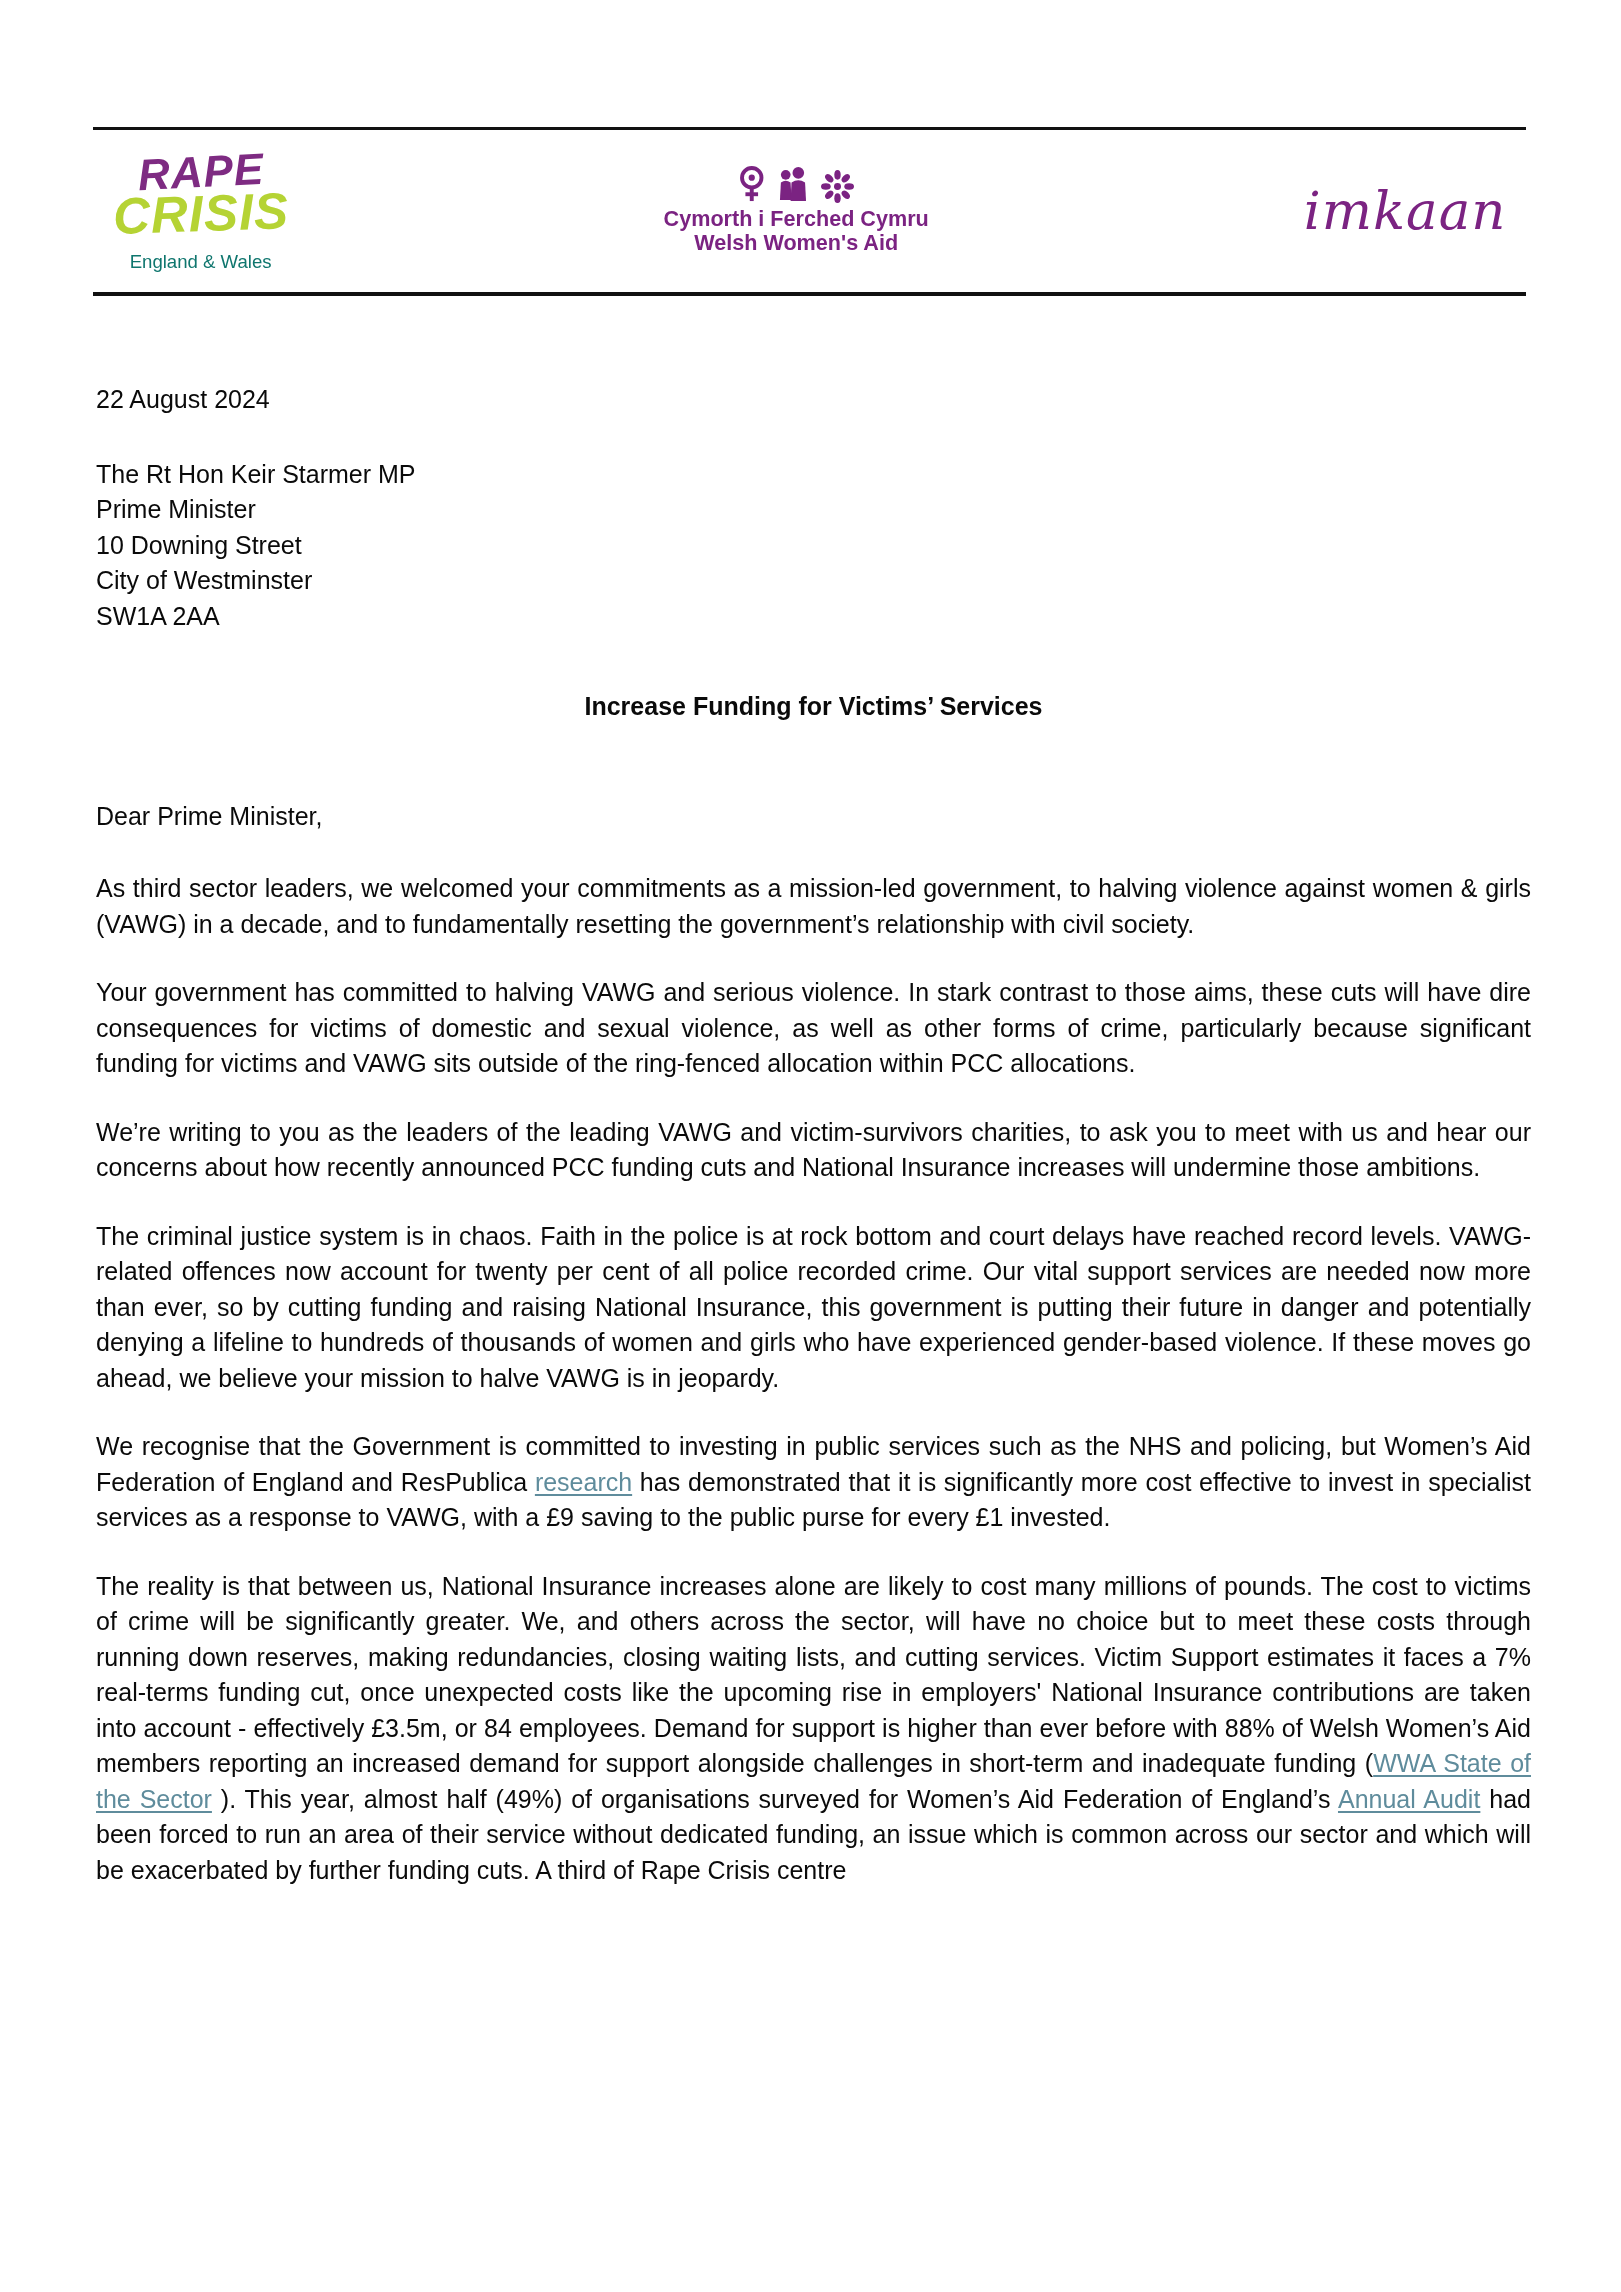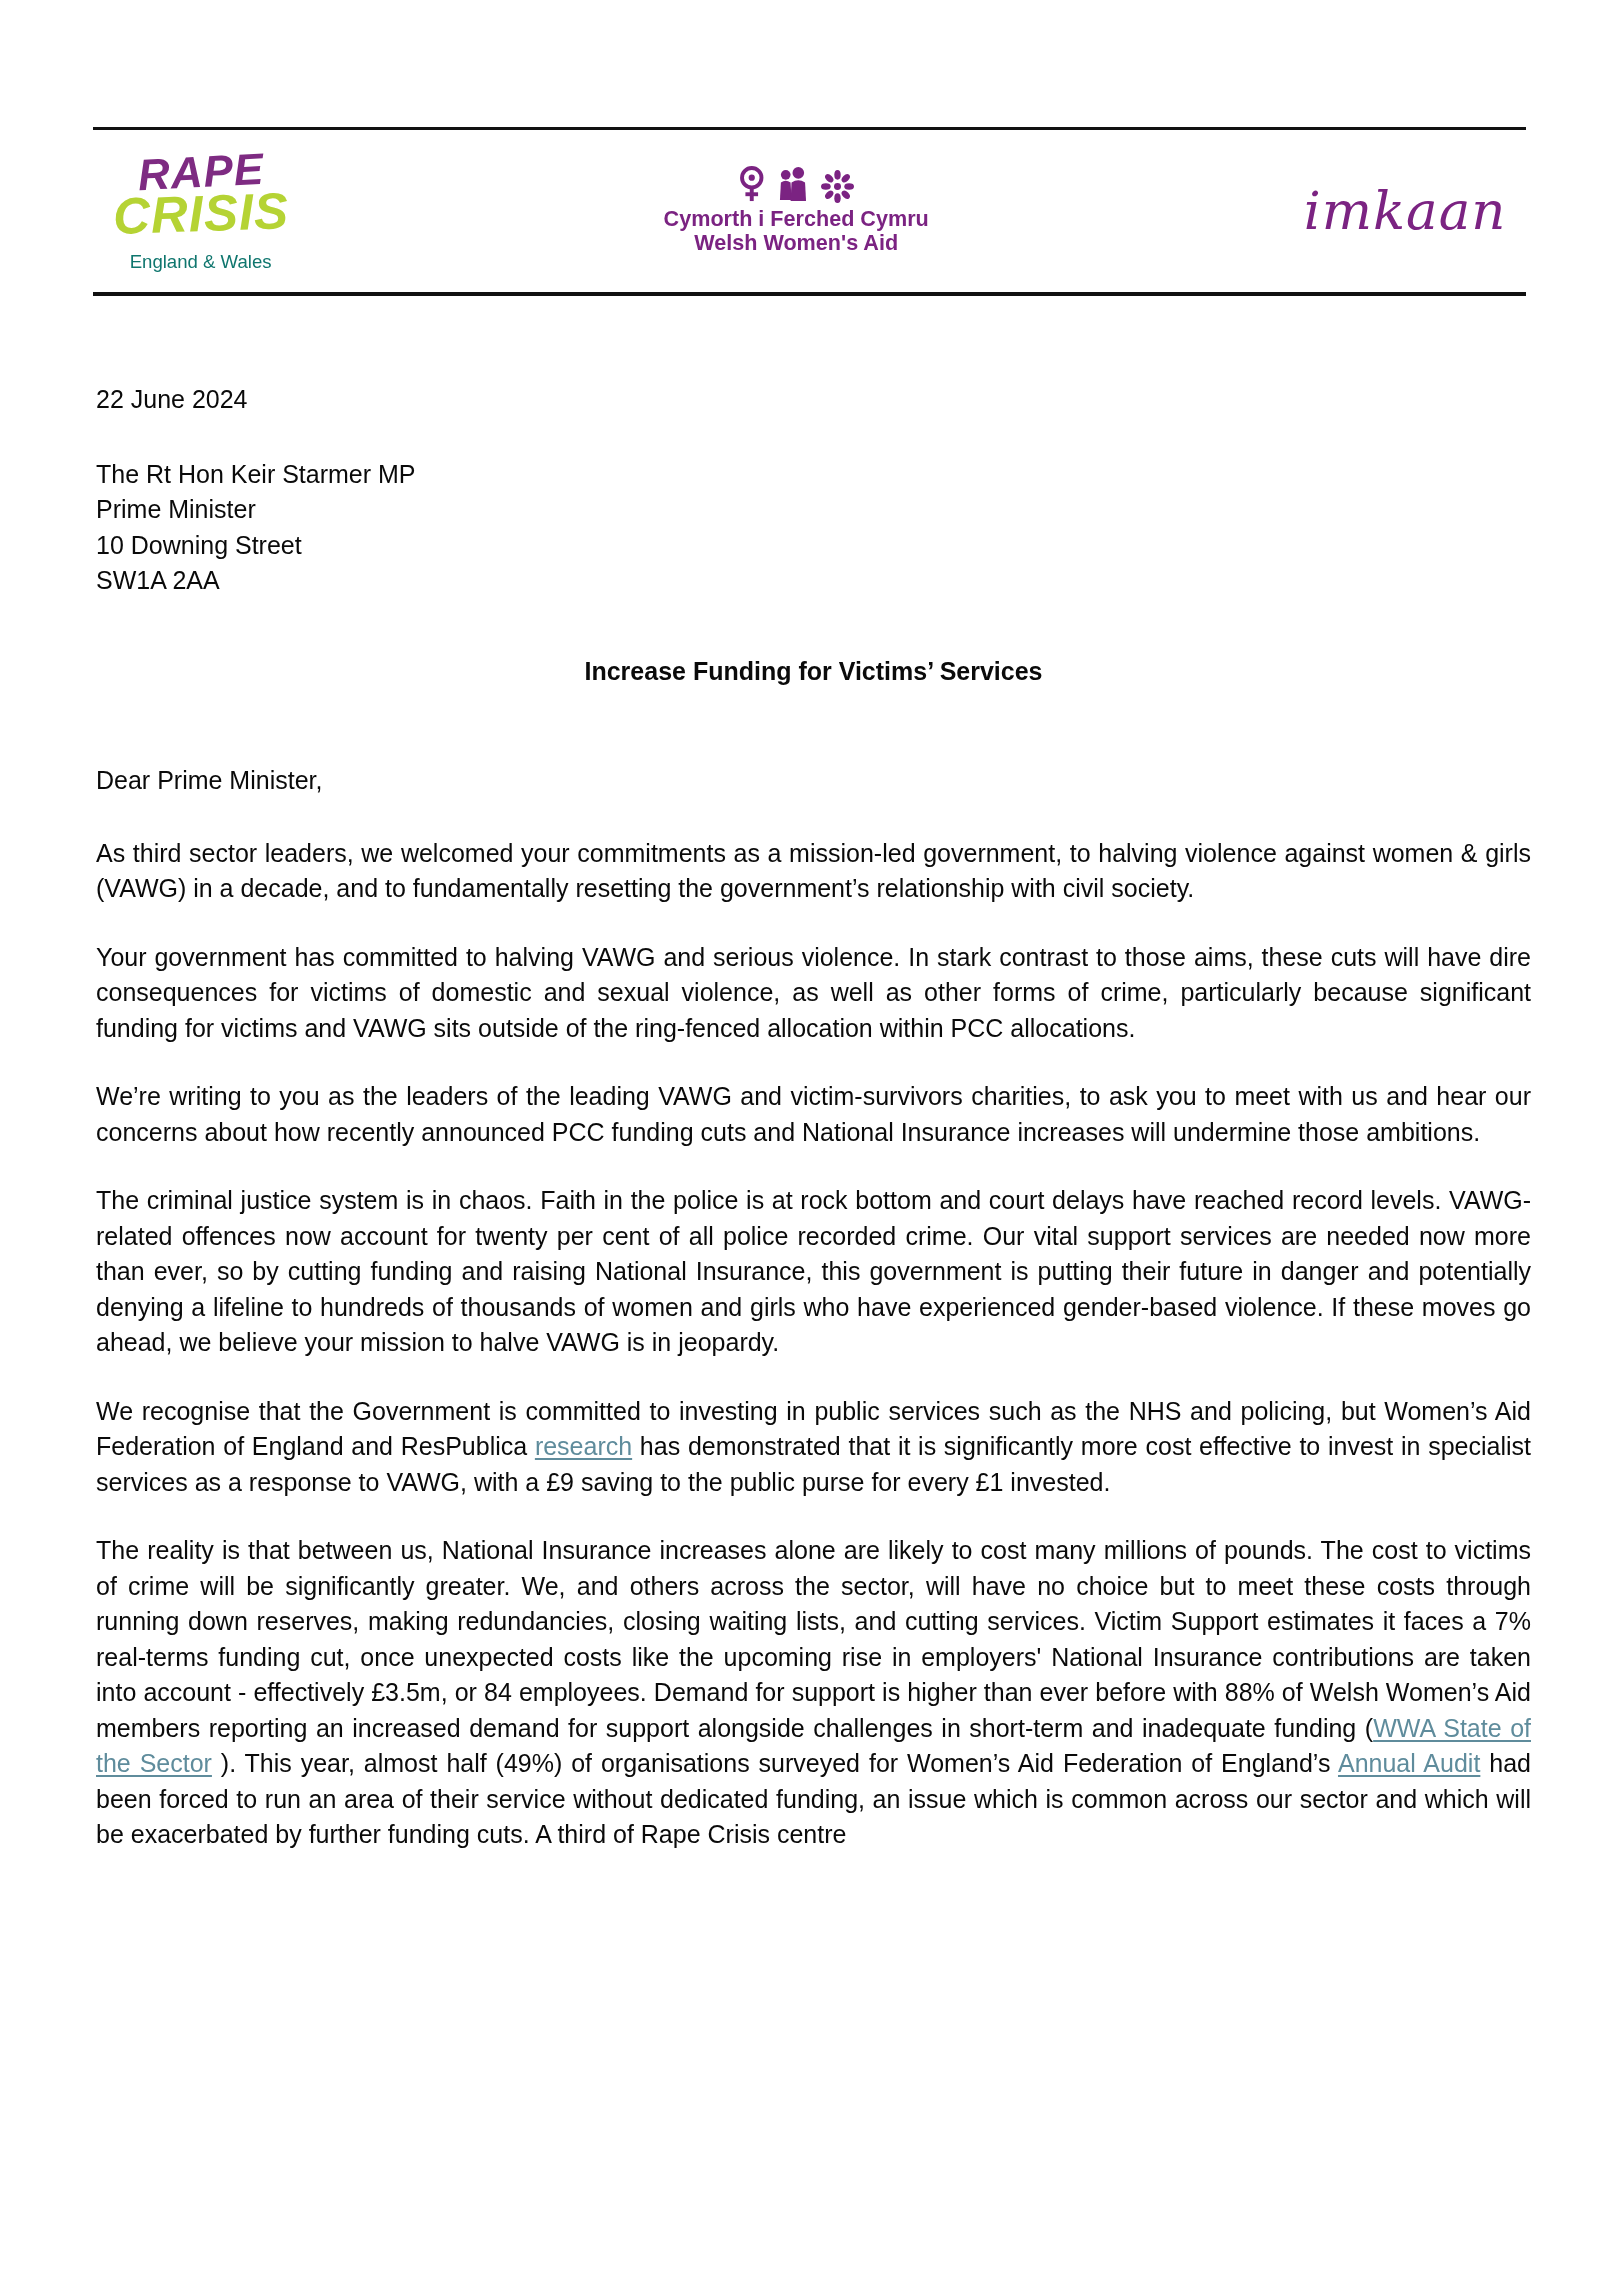--- a/index.html
+++ b/index.html
@@ -229,26 +229,27 @@
 
       <div class="logo-imkaan">imkaan</div>
 
     </div>
 
     <div class="rule bottom"></div>
   </div>
 
   <div class="letter">
 
-    <div class="date">22 June 2024</div>
+    <div class="date">22 August 2024</div>
 
     <div class="address">
       <div>The Rt Hon Keir Starmer MP</div>
       <div>Prime Minister</div>
       <div>10 Downing Street</div>
+      <div>City of Westminster</div>
       <div>SW1A 2AA</div>
     </div>
 
     <div class="subject">Increase Funding for Victims’ Services</div>
 
     <div class="salutation">Dear Prime Minister,</div>
 
     <p class="body-para">As third sector leaders, we welcomed your commitments as a mission-led government, to halving violence against women &amp; girls (VAWG) in a decade, and to fundamentally resetting the government’s relationship with civil society.</p>
     <p class="body-para">Your government has committed to halving VAWG and serious violence. In stark contrast to those aims, these cuts will have dire consequences for victims of domestic and sexual violence, as well as other forms of crime, particularly because significant funding for victims and VAWG sits outside of the ring-fenced allocation within PCC allocations.</p>
     <p class="body-para">We’re writing to you as the leaders of the leading VAWG and victim-survivors charities, to ask you to meet with us and hear our concerns about how recently announced PCC funding cuts and National Insurance increases will undermine those ambitions.</p>

